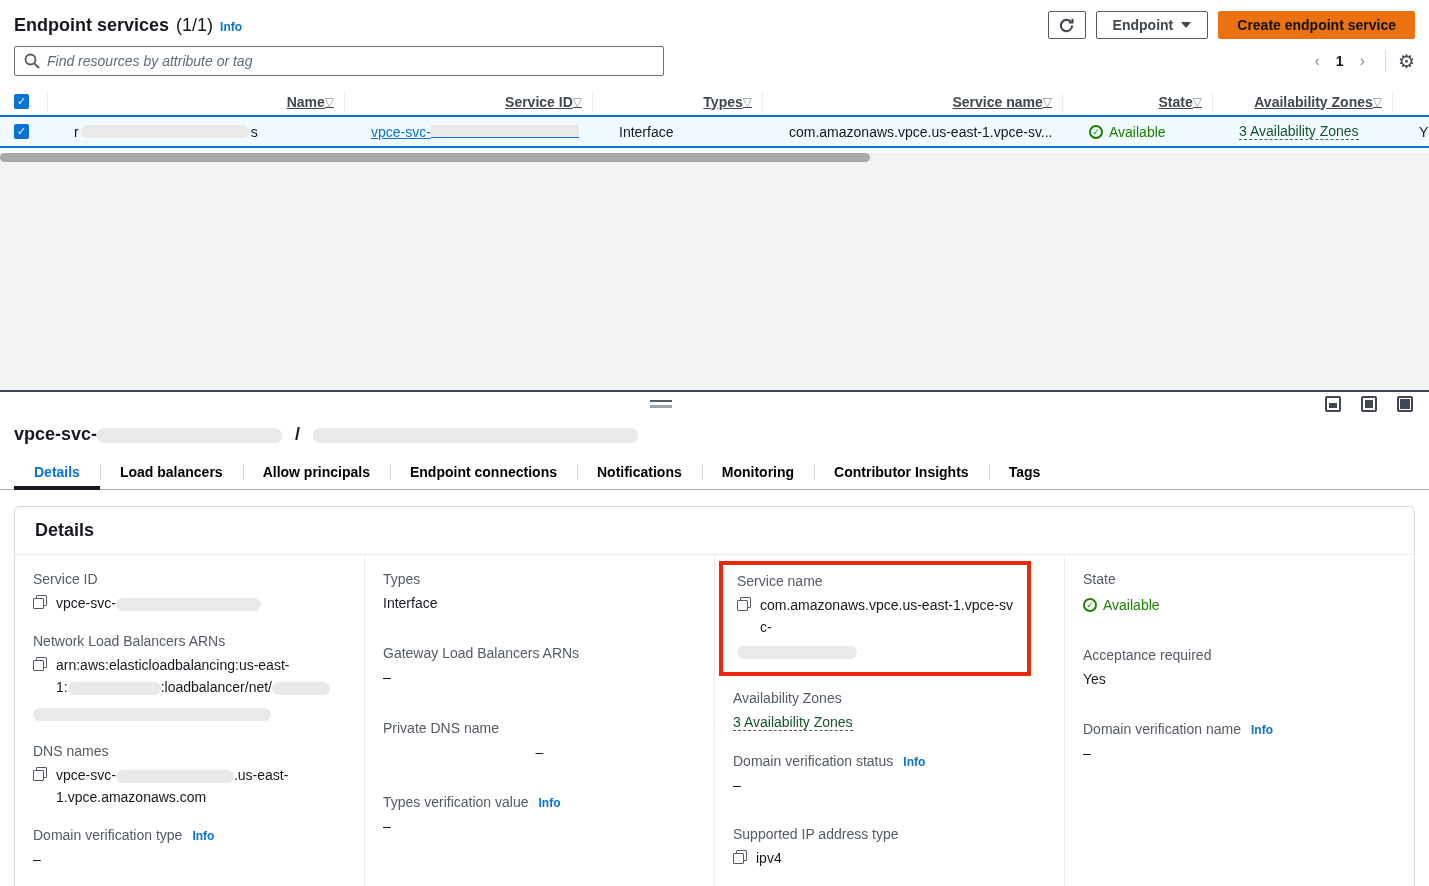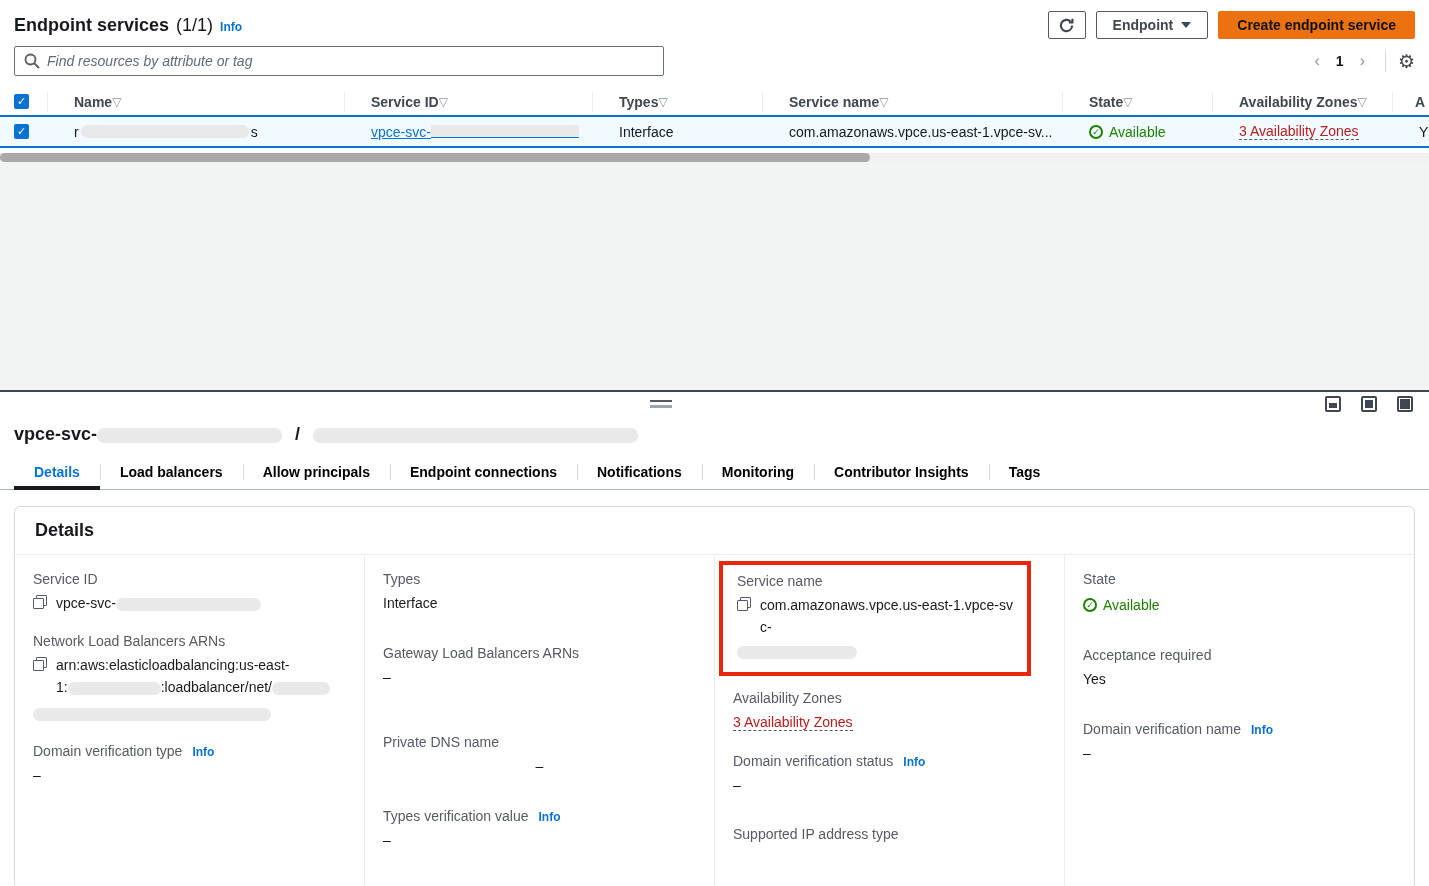--- a/index.html
+++ b/index.html
@@ -32,41 +32,41 @@
   .page-num { font-weight:bold; color:#16191f; padding:0 4px; cursor:pointer; }
   .pg-divider { width:1px; height:22px; background:#d5dbdb; margin:0 8px; }
   .gear-icon { font-size:19px; color:#414750; cursor:pointer; line-height:1; }
 
   
   .table-wrap { margin-top:12px; width:1429px; overflow:hidden; }
   .t-header { display:flex; height:27px; align-items:center; color:#414750; font-weight:bold; }
   .t-row { display:flex; height:33px; align-items:center; background:#f1faff;
            border-top:2px solid #0972d3; border-bottom:2px solid #0972d3; }
   .cell { flex:none; display:flex; align-items:center; overflow:hidden; white-space:nowrap; }
-  .hcell { justify-content:flex-start; border-right:1px solid #eaeded; height:20px; padding:0 10px 0 26px; }
+  .hcell { justify-content:flex-end; border-right:1px solid #eaeded; height:20px; padding:0 10px 0 26px;text-decoration:underline; }
   .hcell:last-child { border-right:none; }
   .c-check { width:48px; padding-left:14px; border-right:1px solid #eaeded; height:20px; }
   .t-row .c-check { border-right:none; height:auto; }
   .c-name { width:297px; }
   .c-sid { width:248px; }
   .c-types { width:170px; }
   .c-sname { width:300px; }
   .c-state { width:150px; }
   .c-az { width:180px; }
   .c-acc { width:60px; padding-left:22px; border-right:none; }
   .t-row .cell { padding-left:26px; border:none; }
   .t-row .c-check { padding-left:14px; }
   .sort-icon { color:#879596; font-size:12px; cursor:pointer; }
   .checkbox { width:15px; height:15px; background:#0972d3; border-radius:2px; cursor:pointer;
               display:flex; align-items:center; justify-content:center; }
   .checkbox::after { content:"✓"; color:#fff; font-size:11px; font-weight:bold; }
   .redacted { display:inline-block; height:13px; background:#e9e9e9; border-radius:7px; vertical-align:middle; }
   .link-blue { color:#0972d3; text-decoration:underline; cursor:pointer; }
   .uline-blue { border-bottom:1px solid #0972d3; }
-  .dashed-link { color:#b91c1c; border-bottom:1px dashed #545b64; cursor:pointer; text-decoration:none; }
+  .dashed-link { color:#14532d; border-bottom:1px dashed #545b64; cursor:pointer; text-decoration:none; }
   .status-ok { color:#1d8102; display:inline-flex; align-items:center; gap:6px; }
   .ok-circle { width:14px; height:14px; border:2px solid #1d8102; border-radius:50%; flex:none;
                display:inline-flex; align-items:center; justify-content:center; font-size:9px; font-weight:bold; }
 
   .h-scrollbar { margin-top:5px; height:9px; width:1429px; background:#f1f1f1; position:relative; }
   .h-thumb { position:absolute; left:0; top:0; height:9px; width:870px; background:#a9a9a9; border-radius:5px; cursor:pointer; }
 
   .gray-spacer { height:230px; background:#f2f3f3; border-bottom:2px solid #414750; }
 
   
@@ -275,38 +275,48 @@
             <span>
               <span>arn:aws:elasticloadbalancing:us-east-</span><br>
               <span>1:</span><span class="redacted" style="width:93px;"></span><span>:loadbalancer/net/</span><span class="redacted" style="width:58px;"></span>
             </span>
           </div>
           <div class="field-value" style="margin-top:4px;">
             <span class="redacted" style="width:238px;"></span>
           </div>
         </div>
         <div class="field">
+          <div class="field-label">DNS names</div>
+          <div class="field-value copy-row">
+            <span class="copy-icon"></span>
+            <span>
+              <span>vpce-svc-</span><span class="redacted" style="width:118px;"></span><span>.us-east-</span><br>
+              <span>1.vpce.amazonaws.com</span>
+            </span>
+          </div>
+        </div>
+        <div class="field">
           <div class="field-label">
             <span>Domain verification type</span>
             <span class="info-link">Info</span>
           </div>
           <div class="field-value">–</div>
         </div>
       </div>
 
       <div class="col">
         <div class="field">
           <div class="field-label">Types</div>
           <div class="field-value">Interface</div>
         </div>
         <div class="field" style="margin-top:31px;">
           <div class="field-label">Gateway Load Balancers ARNs</div>
           <div class="field-value">–</div>
         </div>
-        <div class="field" style="margin-top:46px;text-align:center;">
+        <div class="field" style="margin-top:32px;text-align:center;">
           <div class="field-label">Private DNS name</div>
           <div class="field-value">–</div>
         </div>
         <div class="field" style="margin-top:31px;">
           <div class="field-label">
             <span>Types verification value</span>
             <span class="info-link">Info</span>
           </div>
           <div class="field-value">–</div>
         </div>
@@ -333,20 +343,24 @@
         </div>
         <div class="field" style="margin-top:20px;">
           <div class="field-label">
             <span>Domain verification status</span>
             <span class="info-link">Info</span>
           </div>
           <div class="field-value">–</div>
         </div>
         <div class="field" style="margin-top:30px;text-align:center;">
           <div class="field-label">Supported IP address type</div>
+          <div class="field-value copy-row">
+            <span class="copy-icon"></span>
+            <span>ipv4</span>
+          </div>
         </div>
       </div>
 
       <div class="col">
         <div class="field">
           <div class="field-label">State</div>
           <div class="field-value">
             <span class="status-ok">
               <span class="ok-circle">✓</span>
               <span>Available</span>

